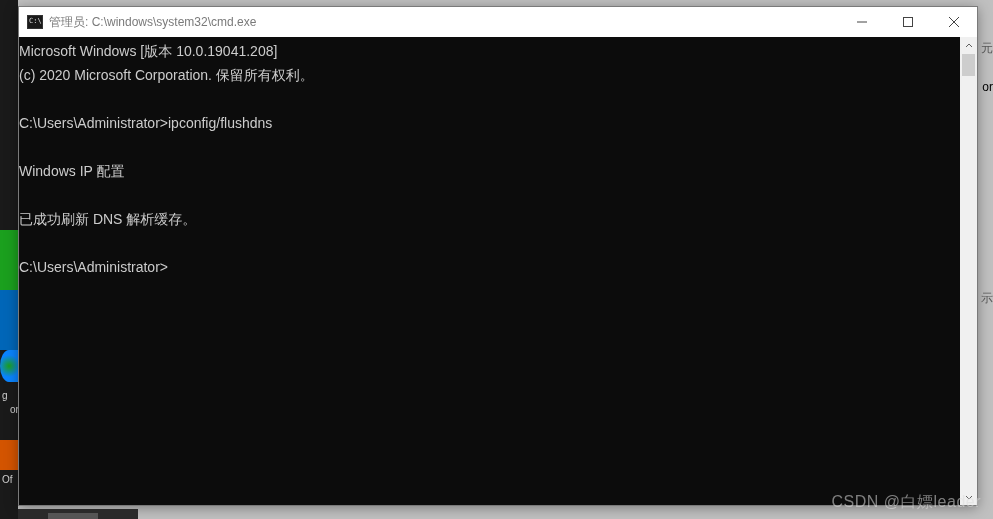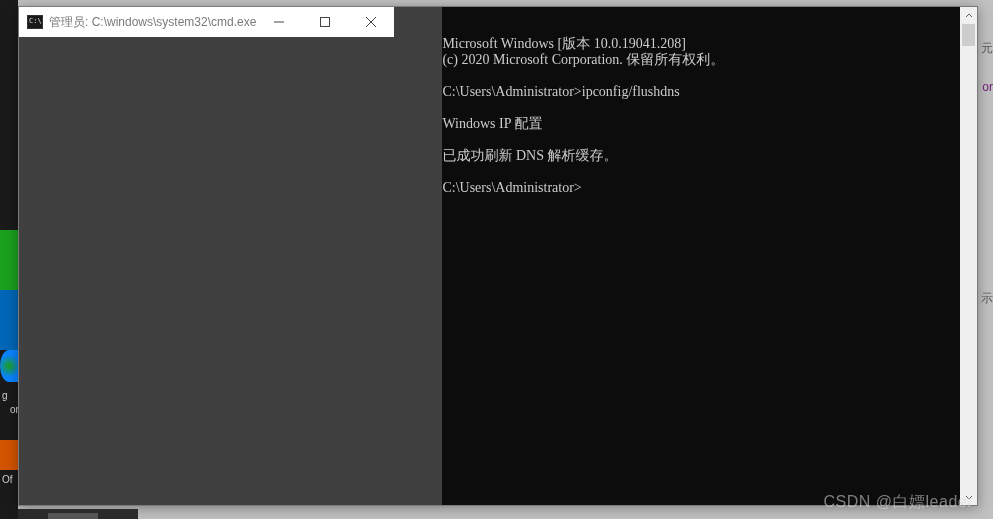--- a/index.html
+++ b/index.html
@@ -26,25 +26,25 @@
     .ls-g     { top: 390px; }
     .ls-on    { top: 404px; margin-left: 8px; }
     .ls-of    { top: 474px; }
 
     .window {
       position: absolute;
       left: 18px;
       top: 6px;
       width: 960px;
       height: 500px;
-      background: #404040;
+      background: #0c4a6e;
       border: 1px solid #7a7a7a;
       box-shadow: 0 2px 12px rgba(0,0,0,.35);
       display: flex;
-      gap: 48px;
+      flex-direction: column;
     }
 
     .titlebar {
       height: 30px;
       background: #ffffff;
       display: flex;
       align-items: center;
       font-size: 12px;
       color: #7a7a7a;
     }
@@ -76,27 +76,26 @@
     }
     .win-btn svg { display: block; }
 
     .terminal {
       flex: 1;
       background: #0c0c0c;
       position: relative;
       overflow: hidden;
     }
     .term-content {
-      font-family: Liberation Serif, serif;
+      font-family: Liberation Sans, sans-serif;
       font-size: 14px;
-      line-height: 16px;
+      line-height: 24px;
       color: #cccccc;
       white-space: pre;
       padding: 2px 0 0 0;
-      margin-top: 27px;
     }
     .scrollbar {
       position: absolute;
       right: 0; top: 0;
       width: 17px; height: 100%;
       background: #f0f0f0;
     }
     .sb-btn {
       width: 17px; height: 17px;
       background: #f0f0f0;
@@ -116,26 +115,26 @@
       background: #cdcdcd;
     }
 
     .rightlabels {
       position: absolute;
       right: 0;
       font-size: 12px;
       color: #555;
     }
     .rl1 { top: 40px; }
-    .rl2 { top: 80px; color: #701a75; }
+    .rl2 { top: 80px; color: #000000; }
     .rl3 { top: 290px; }
 
     .watermark {
       position: absolute;
-      right: 20px;
+      right: 12px;
       bottom: 6px;
       font-size: 16px;
       color: rgba(220,220,220,.55);
       letter-spacing: .5px;
       pointer-events: none;
     }
     .bottomstrip {
       position: absolute;
       left: 18px; bottom: 0;
       width: 120px; height: 10px;

